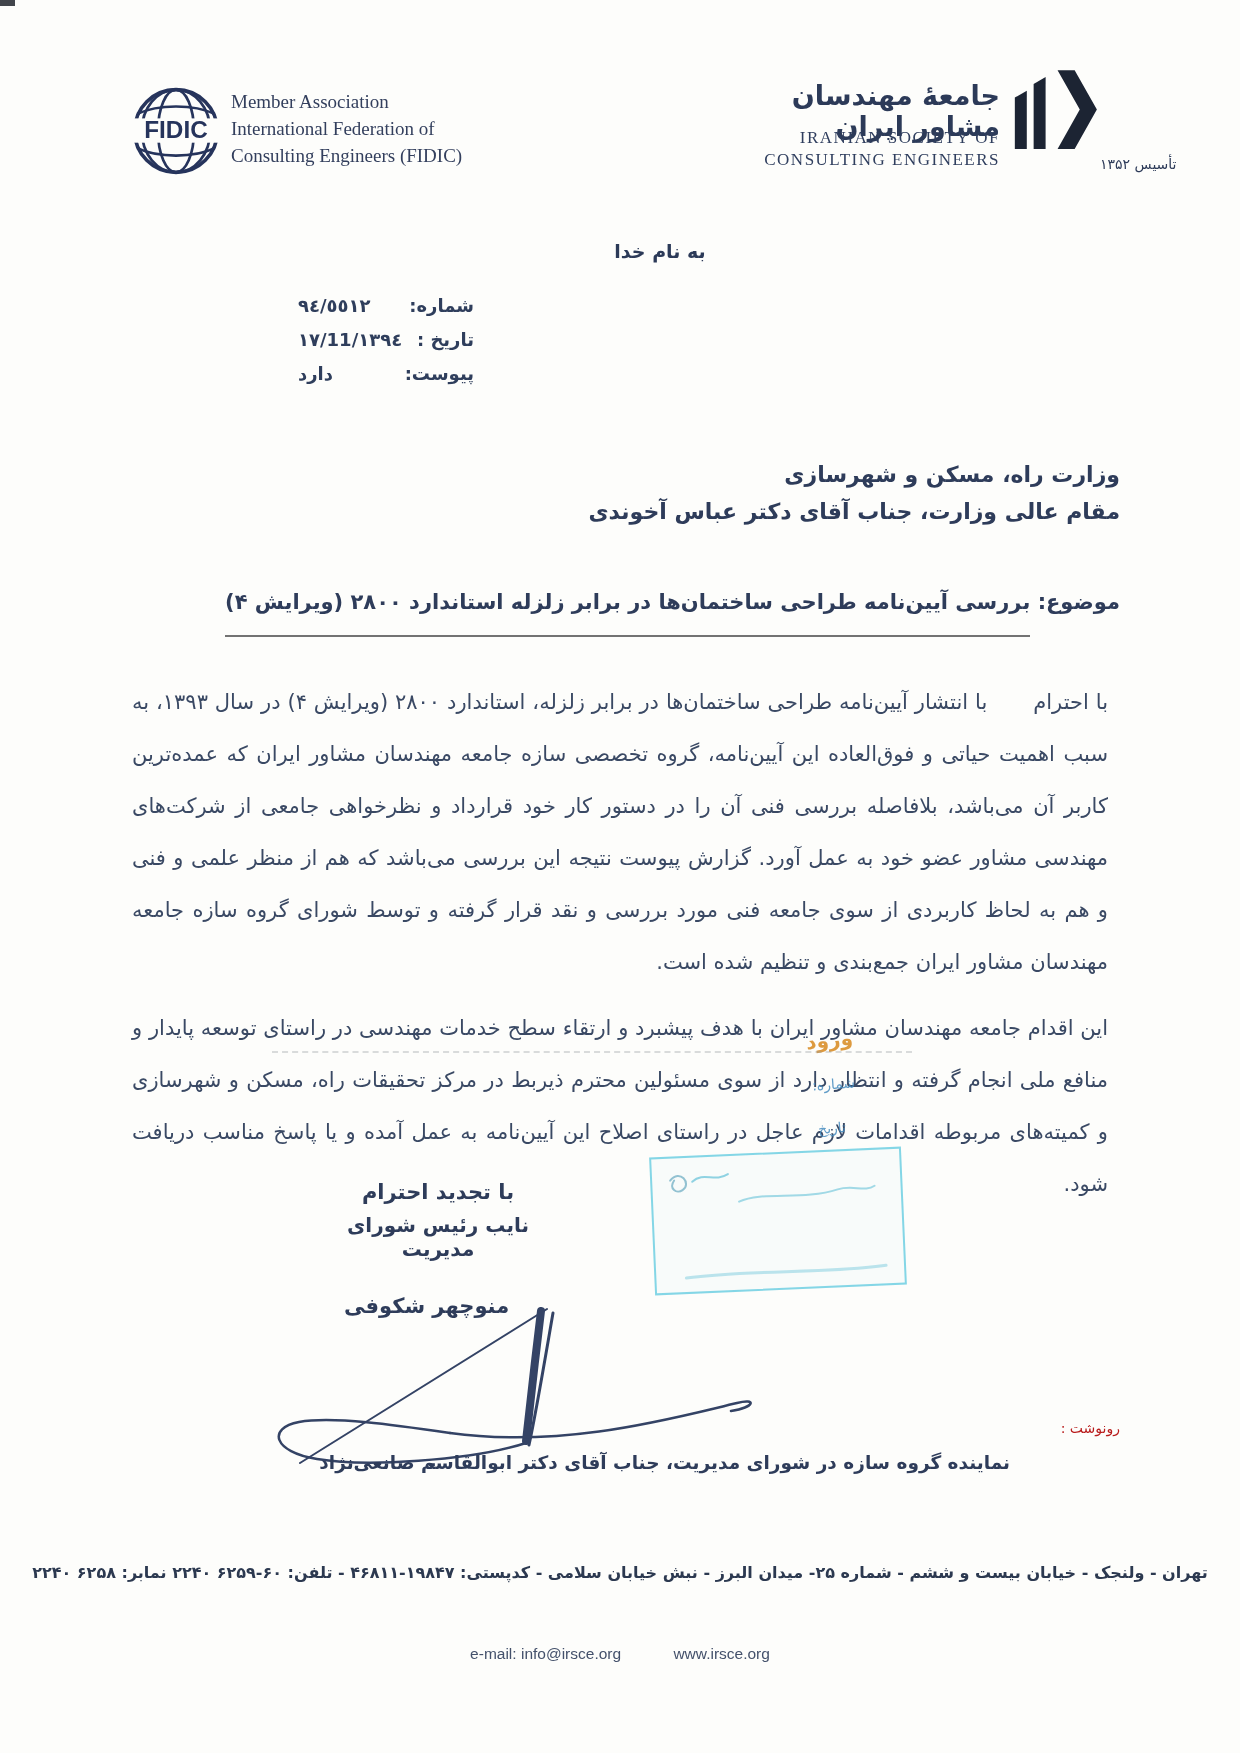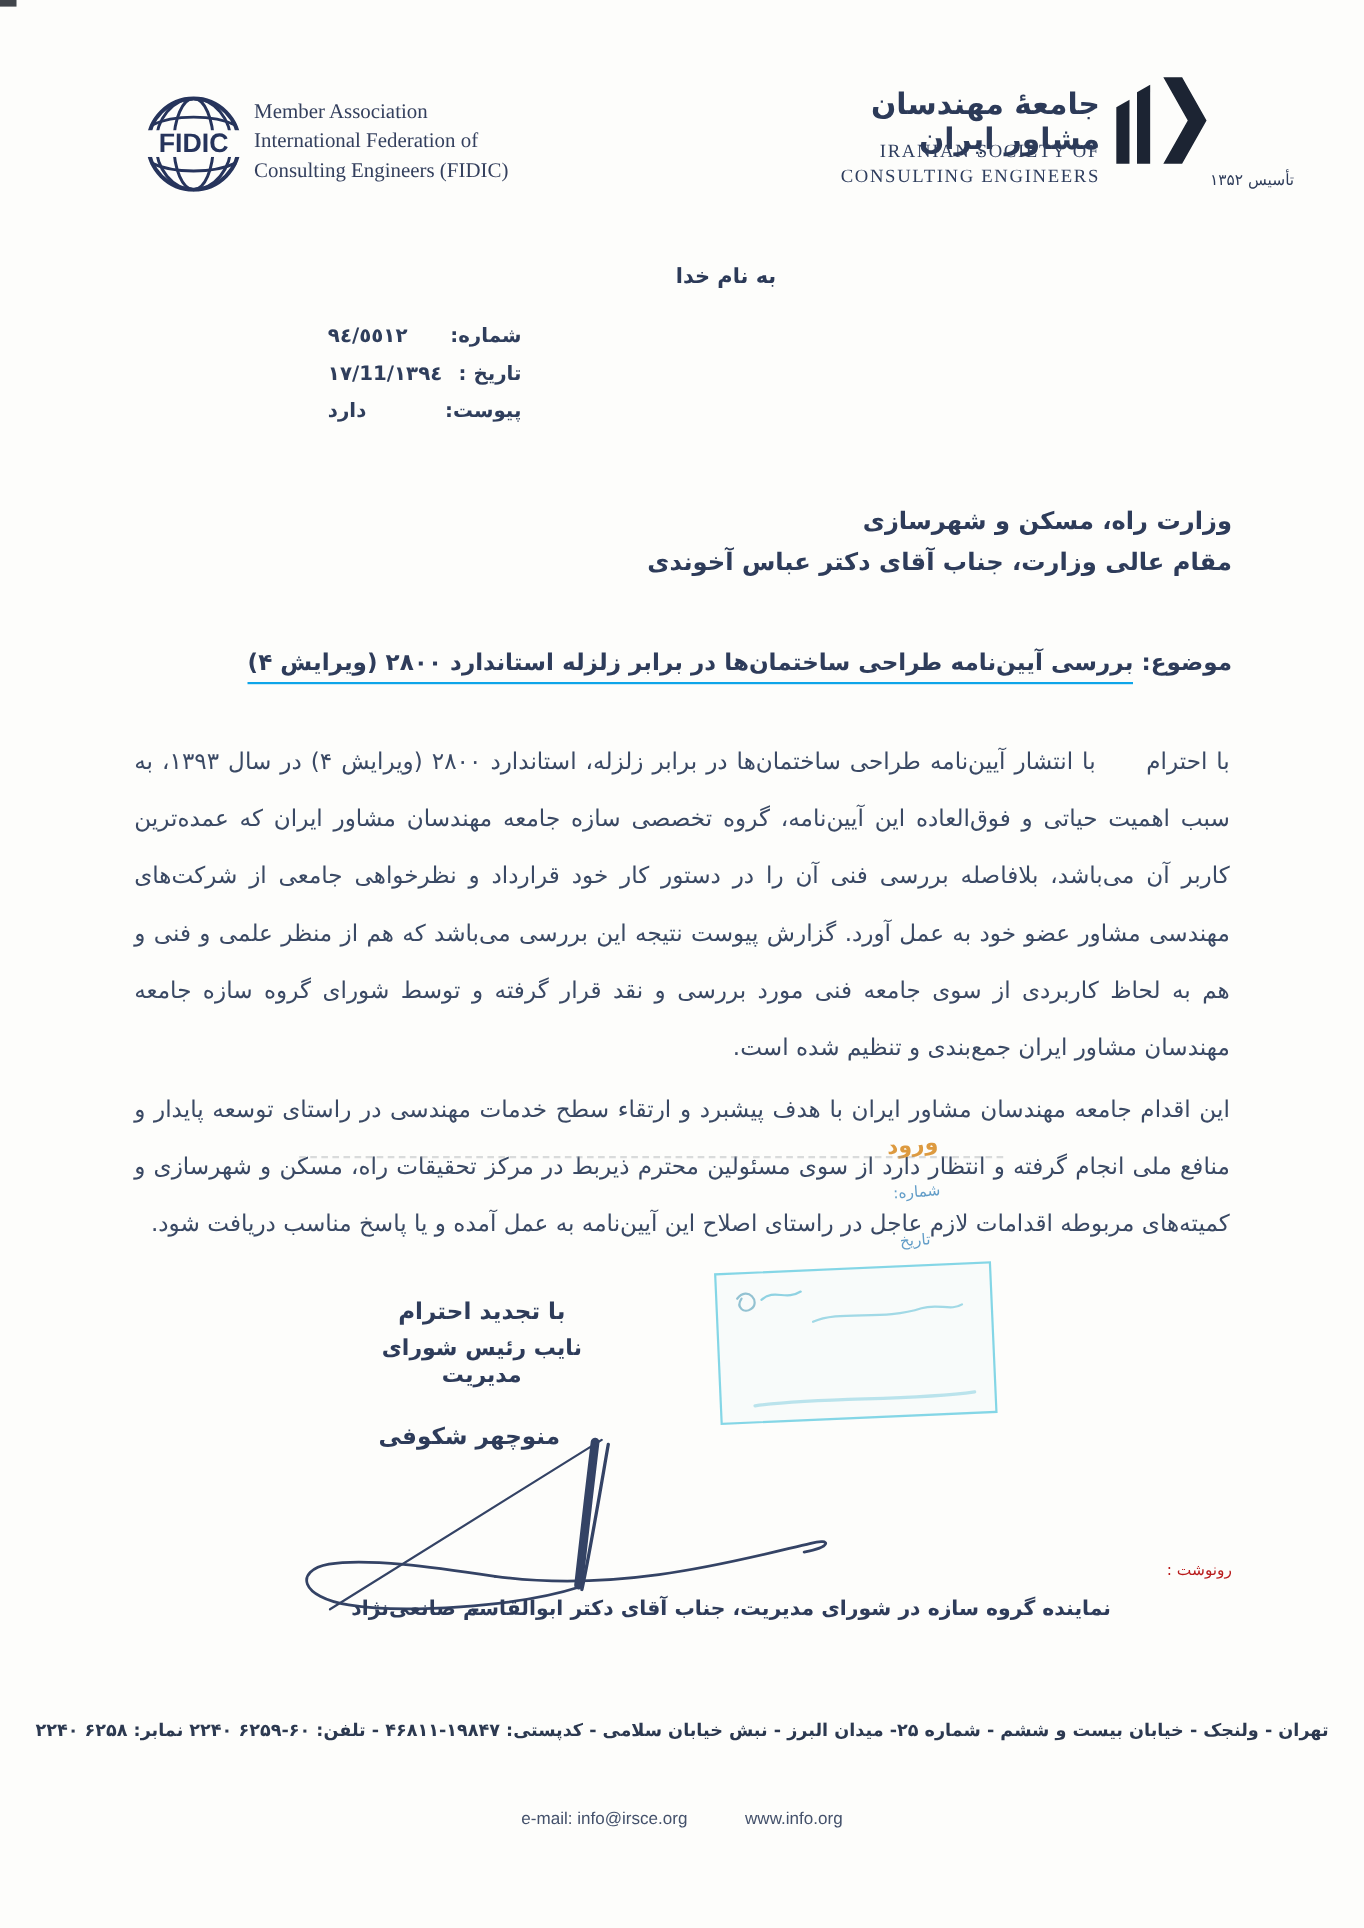--- a/index.html
+++ b/index.html
@@ -20,25 +20,25 @@
 
   .invocation{left:545px;top:240px;width:230px;text-align:center;font-weight:bold;font-size:19px;color:#2c3a58}
 
   
   .meta{left:298px;top:295px;width:176px;font-size:18px;color:#2f3e5c}
   .meta-row{display:flex;direction:rtl;justify-content:space-between;margin-bottom:13px;font-weight:bold}
   .meta-row .val{font-weight:bold}
 
   .recipient{right:120px;top:456px;font-weight:bold;font-size:22px;line-height:37px;color:#2e3c5a}
   .subject{right:120px;top:590px;text-align:right;font-weight:bold;font-size:21px;color:#2e3c5a}
-  .subject .u{border-bottom:2px solid #0ea5e9;padding-bottom:6px}
+  .subject .u{border-bottom:2px solid #737373;padding-bottom:21px}
 
   .body-text{left:118px;width:1004px;top:662px;font-size:21px;line-height:52px;
              text-align:justify;direction:rtl;color:#3a4964}
-  .body-text p{margin:4px}
+  .body-text p{margin:14px}
   .gap{display:inline-block;width:46px}
 
   .closing{left:326px;top:1180px;width:224px;text-align:center;color:#2e3c5a}
   .closing .sal{font-weight:bold;font-size:21px}
   .closing .ttl{font-weight:bold;font-size:20px;margin-top:9px}
   .sig-name{left:344px;top:1294px;width:212px;text-align:left;font-weight:bold;font-size:21px;color:#2e3c5a}
 
   
   .stamp-box{left:652px;top:1152px;width:252px;height:138px;border:2px solid rgba(88,200,222,.72);
              background:rgba(160,225,238,.05);transform:rotate(-2.5deg)}
@@ -158,16 +158,16 @@
   <div class="abs scan-line"></div>
 
   <div class="abs fa cc-label">رونوشت :</div>
   <div class="abs cc-dash">-</div>
   <div class="abs fa cc-item">نماینده گروه سازه در شورای مدیریت، جناب آقای دکتر ابوالقاسم صانعی‌نژاد</div>
 
   <div class="abs fa footer-fa">تهران - ولنجک - خیابان بیست و ششم - شماره ۲۵- میدان البرز - نبش خیابان سلامی - کدپستی: ۱۹۸۴۷-۴۶۸۱۱ - تلفن: ۶۰-۶۲۵۹ ۲۲۴۰    نمابر: ۶۲۵۸ ۲۲۴۰</div>
   <div class="abs sans footer-email">
     <span>e-mail:</span>
     <span>info@irsce.org</span>
-    <span class="s">www.info.org</span>
+    <span class="s">www.irsce.org</span>
   </div>
 
 </div>
 
 </body></html>

